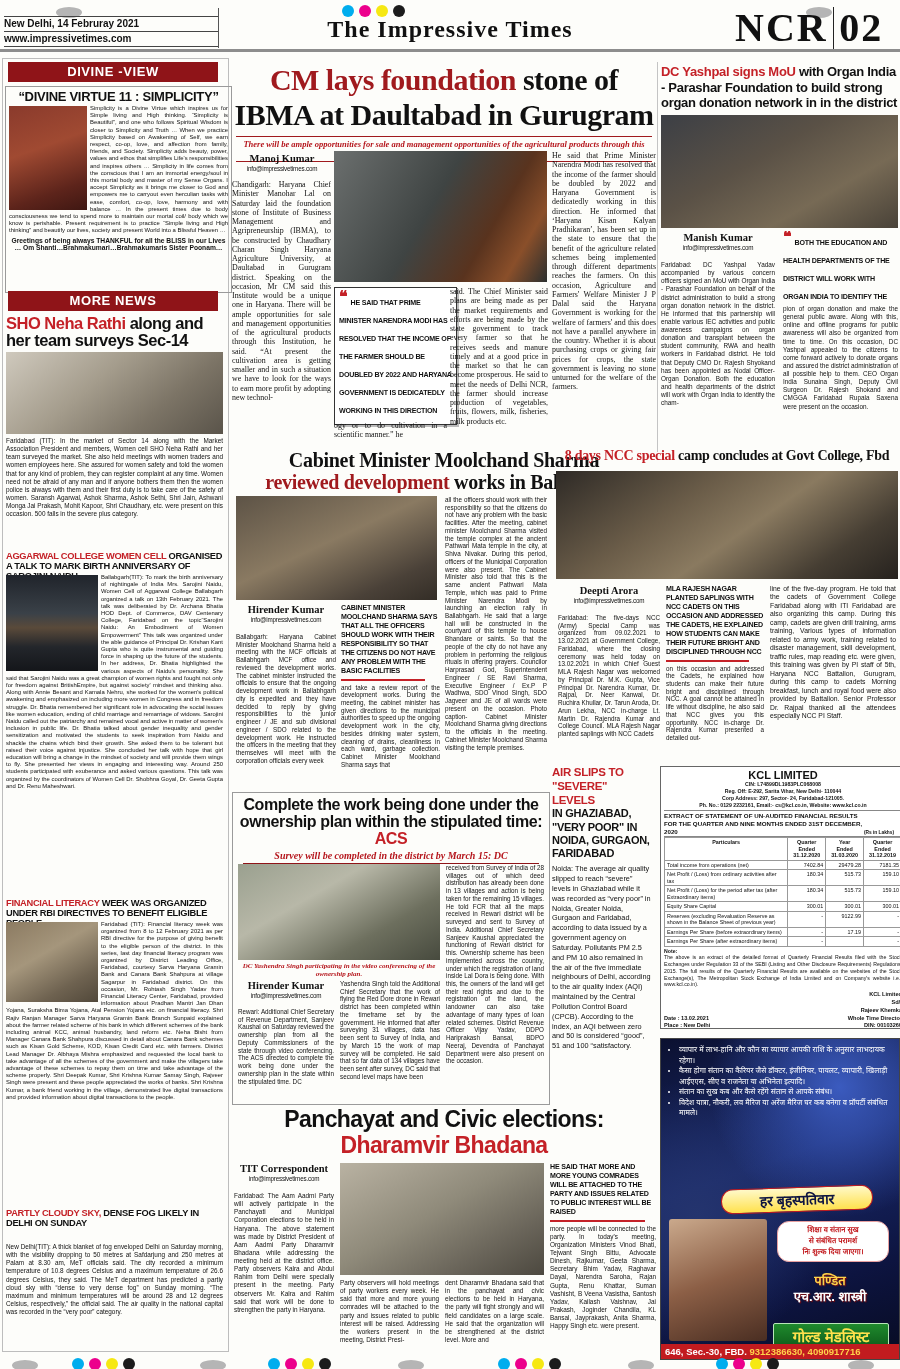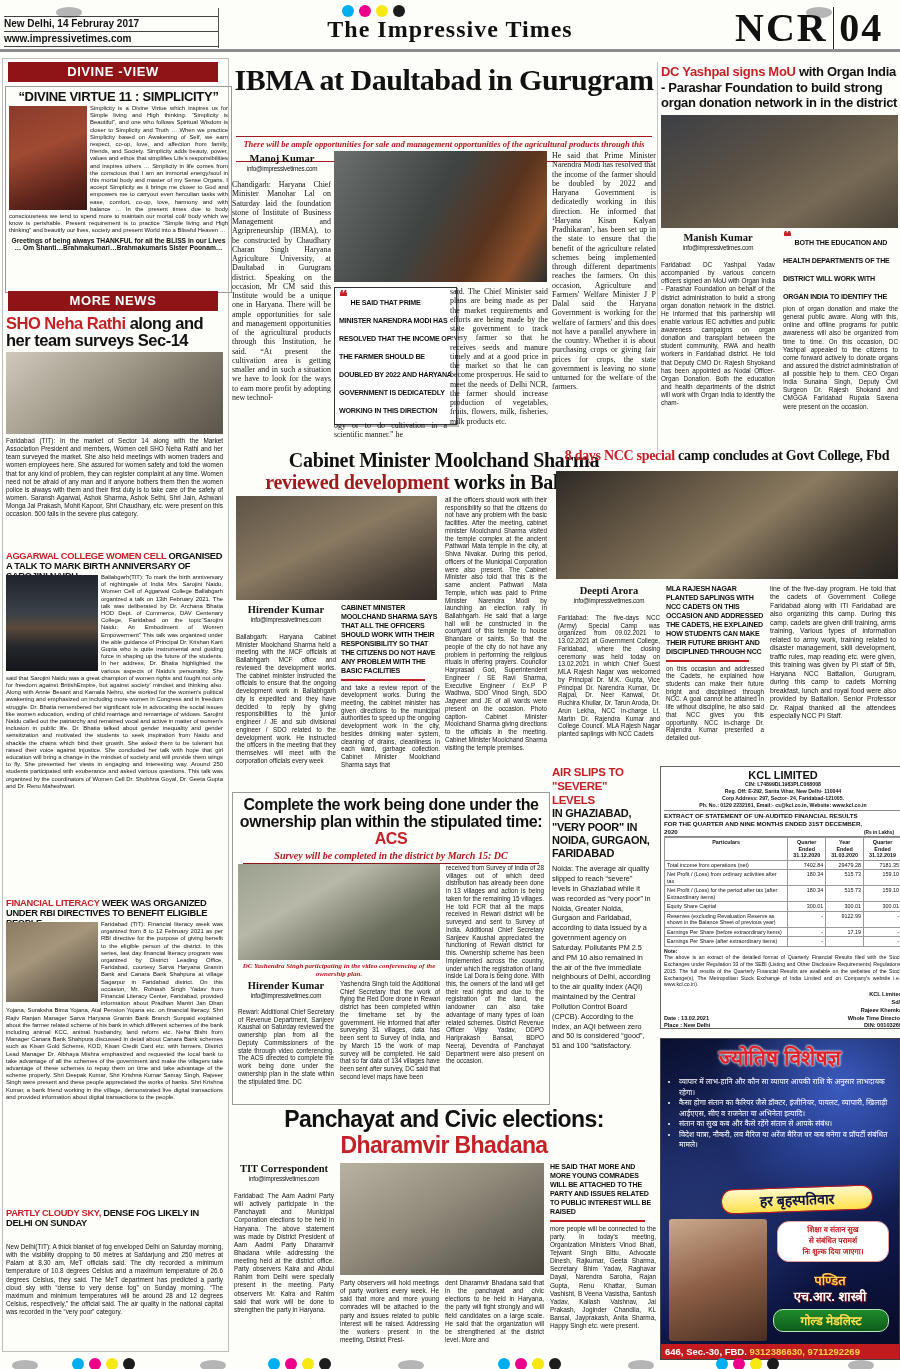--- a/index.html
+++ b/index.html
@@ -47,29 +47,29 @@
 </head>
 <body>
 
 <div id="page">
 
   <div class="abs" style="left:56px;top:4px"><span class="oval"></span></div>
   <div class="abs" style="left:342px;top:3px;width:80px"><span class="dot dc"></span><span class="dot dm"></span><span class="dot dy"></span><span class="dot dk"></span></div>
   <div class="abs" style="left:806px;top:4px"><span class="oval"></span></div>
 
   <div class="abs" style="left:4px;top:16px;width:214px">
-    <div class="b" style="border-top:1.5px solid #444;font-size:10px;padding:1px 0;line-height:12px">New Delhi, 14 Februray 2017</div>
+    <div class="b" style="border-top:1.5px solid #444;font-size:10px;padding:1px 0;line-height:12px">New Delhi, 14 Februray 2021</div>
     <div class="b" style="border-top:1px solid #444;border-bottom:1.5px solid #444;font-size:10px;padding:1px 0;line-height:12px">www.impressivetimes.com</div>
   </div>
   <div class="abs" style="left:218px;top:8px;width:1px;height:40px;background:#555"></div>
   <div class="abs serif b ctr" style="left:240px;top:16px;width:420px;font-size:24px;letter-spacing:1px">The Impressive Times</div>
   <div class="abs serif b" style="left:735px;top:4px;width:163px;font-size:40px;letter-spacing:2px;display:flex;align-items:center">
     <span>NCR</span>
     <span style="display:inline-block;width:1.5px;height:42px;background:#222;margin:0 5px"></span>
-    <span>04</span>
+    <span>02</span>
   </div>
   <div class="abs" style="left:0;top:49px;width:900px;height:3px;background:#8d8d8d"></div>
 
   <div class="abs" style="left:2px;top:58px;width:225px;height:1292px;border:1px solid #bdbdbd"></div>
 
   <div class="abs bar" style="left:8px;top:62px;width:210px;height:20px">DIVINE -VIEW</div>
   <div class="abs" style="left:5px;top:86px;width:219px;height:201px;border:1px solid #9a9a9a;padding:2px 3px">
     <div class="b ctr" style="font-size:13px;letter-spacing:-.3px">“DIVINE VIRTUE 11 : SIMPLICITY”</div>
     <div class="just body58" style="margin-top:1px">
       <span class="ph ph-portrait" style="float:left;width:78px;height:104px;margin:1px 3px 1px 0"></span><span>Simplicity is a Divine Virtue which inspires us for Simple living and High thinking. “Simplicity is Beautiful”, and one who follows Spiritual Wisdom is closer to Simplicity and Truth … When we practice Simplicity based on Awakening of Self, we earn respect, co-op, love, and affection from family, friends, and Society. Simplicity adds beauty, power, values and ethos that simplifies Life's responsibilities and inspires others … Simplicity in life comes from the conscious that I am an immortal energy/soul in this mortal body and master of my Sense Organs. I accept Simplicity as it brings me closer to God and empowers me to carryout even herculian tasks with ease, comfort, co-op, love, harmony and with balance … In the present times due to body consciousness we tend to spend more to maintain our mortal coil/ body which we know is perishable. Present requirement is to practice “Simple living and High thinking” and beautify our lives, society and present World into a Blissful Heaven …</span>
@@ -91,20 +91,21 @@
 
   <div class="abs hl" style="left:6px;top:899px;width:217px;font-size:9.3px"><span class="redB">FINANCIAL LITERACY</span> <span>WEEK WAS ORGANIZED UNDER RBI DIRECTIVES TO BENEFIT ELIGIBLE PEOPLE</span></div>
   <div class="abs just body58" style="left:6px;top:921px;width:217px;height:286px">
     <span class="ph ph-bank" style="float:left;width:92px;height:80px;margin:1px 3px 1px 0"></span><span>Faridabad (TIT): Financial literacy week was organized from 8 to 12 February 2021 as per RBI directive for the purpose of giving benefit to the eligible person of the district. In this series, last day financial literacy program was organized by District Leading Office, Faridabad, courtesy Sarva Haryana Gramin Bank and Canara Bank Shahpura at village Sagarpur in Faridabad district. On this occasion, Mr. Rohtash Singh Yadav from Financial Literacy Center, Faridabad, provided information about Pradhan Mantri Jan Dhan Yojana, Suraksha Bima Yojana, Atal Pension Yojana etc. on financial literacy. Shri Rajiv Ranjan Manager Sarva Haryana Gramin Bank Branch Sunpaid explained about the farmer related scheme of his bank in which different schemes of the bank including animal KCC, animal husbandry, land reform etc. Neha Bisht from Manager Canara Bank Shahpura discussed in detail about Canara Bank schemes such as Kisan Gold Scheme, KOD, Kisan Credit Card etc. with farmers. District Lead Manager Dr. Albhaya Mishra emphasized and requested the local bank to take advantage of all the schemes of the government and make the villagers take advantage of these schemes to repay them on time and take advantage of the scheme properly. Shri Deepak Kumar, Shri Krishna Kumar Samay Singh, Rajveer Singh were present and these people appreciated the works of banks. Shri Krishna Kumar, a bank friend working in the village, demonstrated live digital transactions and provided information about digital transactions to the people.</span>
   </div>
 
   <div class="abs hl" style="left:6px;top:1209px;width:217px;font-size:9.3px"><span class="redB">PARTLY CLOUDY SKY,</span> <span>DENSE FOG LIKELY IN DELHI ON SUNDAY</span></div>
   <div class="abs just body64" style="left:6px;top:1243px;width:217px;height:104px">New Delhi(TIT): A thick blanket of fog enveloped Delhi on Saturday morning, with the visibility dropping to 50 metres at Safdarjung and 250 metres at Palam at 8.30 am, MeT officials said. The city recorded a minimum temperature of 10.8 degrees Celsius and a maximum temperature of 26.6 degrees Celsius, they said. The MeT department has predicted a partly cloud sky with “dense to very dense fog” on Sunday morning. “The maximum and minimum temperatures will be around 28 and 12 degrees Celsius, respectively,” the official said. The air quality in the national capital was recorded in the “very poor” category.</div>
 
   <div class="abs serif b ctr" style="left:232px;top:62px;width:424px;font-size:30px;line-height:35px;letter-spacing:-.5px">
+    <div><span class="redA">CM lays foundation</span><span> stone of</span></div>
     <div>IBMA at Daultabad in Gurugram</div>
   </div>
   <div class="abs serif ctr" style="left:236px;top:136px;width:416px;border-top:1px solid #a01a1e;border-bottom:1px solid #a01a1e;padding:2px 0;font-size:8.5px;font-style:italic;font-weight:700;color:#b5161c">There will be ample opportunities for sale and management opportunities of the agricultural products through this Institution, he said.</div>
   <div class="abs" style="left:232px;top:153px;width:100px">
     <div class="by-name">Manoj Kumar</div>
     <div class="by-email">info@impressivetimes.com</div>
   </div>
   <div class="abs just serif body79" style="left:232px;top:180px;width:99px;height:262px">Chandigarh: Haryana Chief Minister Manohar Lal on Saturday laid the foundation stone of Institute of Business Management and Agripreneurship (IBMA), to be constructed by Chaudhary Charan Singh Haryana Agriculture University, at Daultabad in Gurugram district. Speaking on the occasion, Mr CM said this Institute would be a unique one in Haryana. There will be ample opportunities for sale and management opportunities of the agricultural products through this Institution, he said. “At present the cultivation area is getting smaller and in such a situation we have to look for the ways to earn more profit by adopting new technol-</div>
   <div class="abs ph ph-plaque" style="left:334px;top:151px;width:213px;height:131px"></div>
   <div class="abs" style="left:334px;top:287px;width:113px;height:130px;border:1px solid #333;box-shadow:2px 2px 0 #bbb;padding:3px 4px;background:#fff">
@@ -278,40 +279,39 @@
   <div class="abs ph ph-group" style="left:340px;top:1163px;width:204px;height:112px"></div>
   <div class="abs just body64" style="left:340px;top:1279px;width:99px;height:68px">Party observers will hold meetings of party workers every week. He said that more and more young comrades will be attached to the party and issues related to public interest will be raised. Addressing the workers present in the meeting, District Presi-</div>
   <div class="abs just body64" style="left:445px;top:1279px;width:99px;height:68px">dent Dharamvir Bhadana said that in the panchayat and civic elections to be held in Haryana, the party will fight strongly and will field candidates on a large scale. He said that the organization will be strengthened at the district level. More and</div>
   <div class="abs" style="left:550px;top:1163px;width:106px;height:184px">
     <div class="pqtext">HE SAID THAT MORE AND MORE YOUNG COMRADES WILL BE ATTACHED TO THE PARTY AND ISSUES RELATED TO PUBLIC INTEREST WILL BE RAISED</div>
     <div class="redrule" style="margin:3px 0;width:90%"></div>
     <div class="just body64">more people will be connected to the party. In today's meeting, Organization Ministers Vinod Bhati, Tejwant Singh Bittu, Advocate Dinesh, Rajkumar, Geeta Sharma, Secretary Bhim Yadav, Raghavar Dayal, Narendra Saroha, Rajan Gupta, Renu Khattar, Suman Vashisht, B Veena Vasistha, Santosh Yadav, Kailash Vaishnav, Jai Prakash, Joginder Chandila, KL Bansal, Jayprakash, Anita Sharma, Happy Singh etc. were present.</div>
   </div>
 
   <div class="abs" style="left:660px;top:1038px;width:238px;height:320px;font-family:sans-serif;background:radial-gradient(circle at 75% 15%,#3b5bbf 0%,rgba(59,91,191,0) 40%),radial-gradient(circle at 15% 55%,#24346e 0%,rgba(36,52,110,0) 50%),linear-gradient(160deg,#0b1030,#1a2a6b 40%,#0d1440 75%,#070b22);border:1px solid #444">
-    <div class="b ctr" style="margin-top:4px;font-size:21px;color:#e02128;text-shadow:0 0 2px #fff,0 0 3px #fff">ज्योतिष विशेषज्ञ</div>
     <ul style="margin:6px 6px 0 8px;padding-left:10px;color:#fff;font-size:7.5px;line-height:1.4">
       <li>व्यापार में लाभ-हानि और कौन सा व्यापार आपकी राशि के अनुसार लाभदायक रहेगा।</li>
       <li>कैसा होगा संतान का कैरियर जैसे डॉक्टर, इंजीनियर, पायलट, व्यापारी, खिलाड़ी आईएएस, सीए व राजनेता या अभिनेता इत्यादि।</li>
       <li>संतान का सुख कब और कैसे रहेंगे संतान से आपके संबंध।</li>
       <li>विदेश यात्रा, नौकरी, लव मैरिज या अरेंज मैरिज घर कब बनेगा व प्रॉपर्टी संबंधित मामले।</li>
     </ul>
     <div class="b ctr" style="position:absolute;left:60px;top:148px;width:150px;background:linear-gradient(180deg,#fff9c9,#ffe14d);border:1.5px solid #c21b1f;border-radius:12px;color:#0d1440;font-size:14px;padding:2px 0;transform:rotate(-2deg)">हर बृहस्पतिवार</div>
     <div class="ph" style="position:absolute;left:8px;top:180px;width:98px;height:122px;background:linear-gradient(160deg,#caa98c,#8c5f46 50%,#4a2e22);border-radius:3px"></div>
     <div class="ctr" style="position:absolute;left:116px;top:182px;width:106px;background:#fff;border:1.5px solid #e8a0a0;border-radius:12px;color:#c21b1f;font-weight:700;font-size:7.5px;line-height:1.45;padding:3px 2px">
       <div>शिक्षा व संतान सुख</div>
       <div>से संबंधित परामर्श</div>
       <div>निः शुल्क दिया जाएगा।</div>
     </div>
     <div class="b ctr" style="position:absolute;left:116px;top:232px;width:106px;color:#ffd24a;font-size:13px;text-shadow:1px 1px 1px #7a0c0f">पण्डित</div>
     <div class="b ctr" style="position:absolute;left:110px;top:248px;width:118px;color:#fff;font-size:13px;text-shadow:1px 1px 1px #7a0c0f">एच.आर. शास्त्री</div>
-    <div class="b ctr" style="position:absolute;left:112px;top:270px;width:114px;background:linear-gradient(180deg,#1f8a2d,#0e5c1a);border:1px solid #b8e6b8;border-radius:10px;color:#ffe14d;font-size:12px;padding:2px 0">गोल्ड मेडलिस्ट</div>
+    <div class="b ctr" style="position:absolute;left:112px;top:284px;width:114px;background:linear-gradient(180deg,#1f8a2d,#0e5c1a);border:1px solid #b8e6b8;border-radius:2px;color:#ffe14d;font-size:15px;padding:2px 0">गोल्ड मेडलिस्ट</div>
     <div style="position:absolute;left:0;bottom:0;width:100%;background:#c21b1f;padding:2px 4px;font-weight:700;font-size:9.5px">
       <span style="color:#fff">646, Sec.-30, FBD.</span>
-      <span style="color:#ffd24a">9312386630, 9711292269</span>
+      <span style="color:#ffd24a">9312386630, 4090917716</span>
     </div>
   </div>
 
   <div class="abs" style="left:12px;top:1357px"><span class="oval"></span></div>
   <div class="abs" style="left:72px;top:1356px"><span class="dot dc"></span><span class="dot dm"></span><span class="dot dy"></span><span class="dot dk"></span></div>
   <div class="abs" style="left:200px;top:1357px"><span class="oval"></span></div>
   <div class="abs" style="left:268px;top:1356px"><span class="dot dc"></span><span class="dot dm"></span><span class="dot dy"></span><span class="dot dk"></span></div>
   <div class="abs" style="left:398px;top:1357px"><span class="oval"></span></div>
   <div class="abs" style="left:498px;top:1356px"><span class="dot dc"></span><span class="dot dm"></span><span class="dot dy"></span><span class="dot dk"></span></div>
   <div class="abs" style="left:628px;top:1357px"><span class="oval"></span></div>

